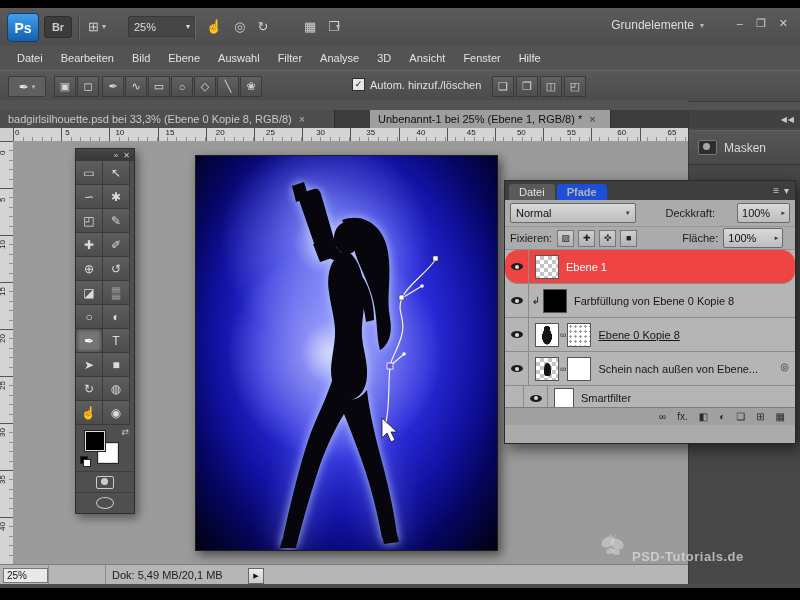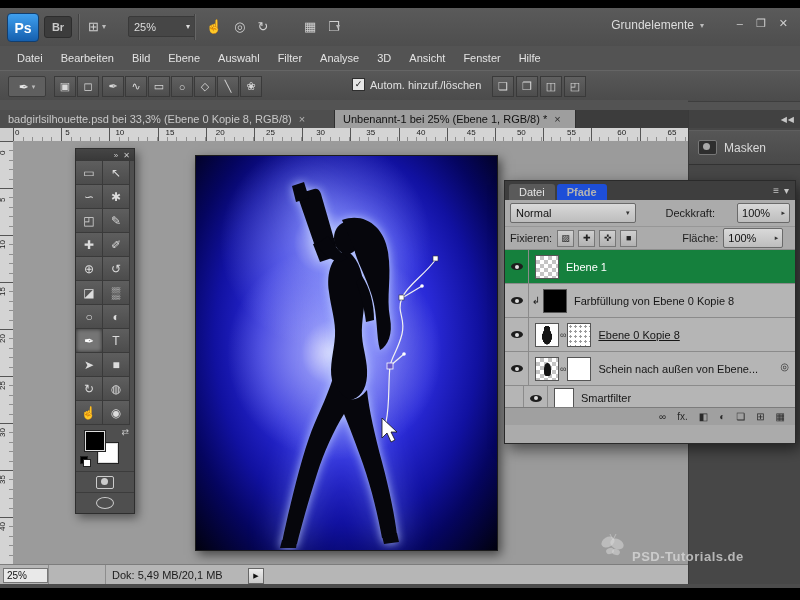--- a/index.html
+++ b/index.html
@@ -30,21 +30,21 @@
   .pen-chip{position:absolute;left:8px;top:5px;width:36px;height:19px;background:#5f5f5f;border:1px solid #3c3c3c;border-radius:2px;color:#e8e8e8;font-size:12px;display:flex;align-items:center;justify-content:center;gap:3px;}
   .pen-chip .dd{font-size:7px;color:#bbb;}
   .opt-group{position:absolute;top:5px;display:flex;gap:1px;}
   .opt-btn{width:20px;height:19px;background:linear-gradient(#606060,#4d4d4d);border:1px solid #3a3a3a;color:#d8d8d8;font-size:11px;display:flex;align-items:center;justify-content:center;}
   .chk-group{position:absolute;left:352px;top:7px;display:flex;align-items:center;gap:5px;}
   .checkbox{width:11px;height:11px;background:#e6e6e6;border:1px solid #2e2e2e;color:#111;font-size:9px;line-height:11px;text-align:center;}
   .chk-label{color:#e0e0e0;font-size:11px;}
   .combine-group{position:absolute;left:492px;top:5px;display:flex;gap:2px;}
 
   
-  .tabs-row{position:absolute;left:0;top:102px;width:688px;height:18px;background:#3c3c3c;display:flex;}
+  .tabs-row{position:absolute;left:0;top:102px;width:688px;height:18px;background:#3c3c3c;display:flex;gap:35px;}
   .doc-tab{height:18px;display:flex;align-items:center;gap:7px;padding:0 8px;font-size:11px;border-right:1px solid #2e2e2e;white-space:nowrap;overflow:hidden;}
   .doc-tab.inactive{background:#4e4e4e;color:#c8c8c8;width:318px;}
   .doc-tab.active{background:#9e9e9e;color:#111;width:224px;}
   .tab-close{font-size:11px;opacity:.8;}
 
   .ruler-corner{position:absolute;left:0;top:120px;width:13px;height:13px;background:#cfcfcf;border-right:1px solid #8a8a8a;border-bottom:1px solid #8a8a8a;}
   .ruler-h{position:absolute;left:13px;top:120px;width:675px;height:13px;background-color:#d4d4d4;
     background-image:repeating-linear-gradient(90deg,#555 0 1px,transparent 1px 48.2px),repeating-linear-gradient(90deg,#8f8f8f 0 1px,transparent 1px 9.6px);
     background-size:100% 13px,100% 4px;background-position:0 0,0 100%;background-repeat:no-repeat;border-bottom:1px solid #6e6e6e;overflow:hidden;}
   .ruler-h-numbers{display:flex;}
@@ -113,21 +113,21 @@
   .blend-select{width:132px;height:18px;background:linear-gradient(#d9d9d9,#bdbdbd);border:1px solid #6a6a6a;border-radius:2px;font-size:11px;color:#111;display:flex;align-items:center;justify-content:space-between;padding:0 5px;}
   .blend-select .dd{font-size:7px;color:#333;}
   .lp-label{font-size:11px;color:#1c1c1c;text-align:center;}
   .val-box{width:50px;height:18px;background:linear-gradient(#d9d9d9,#bdbdbd);border:1px solid #6a6a6a;border-radius:2px;font-size:11px;color:#111;display:flex;align-items:center;justify-content:space-between;padding:0 4px;}
   .val-box .dd{font-size:7px;color:#333;}
   .lp-lock-row{height:22px;display:flex;align-items:center;padding:0 5px;gap:5px;border-bottom:1px solid #8e8e8e;}
   .lock-icons{display:flex;gap:4px;}
   .lock-btn{width:15px;height:15px;background:linear-gradient(#cfcfcf,#b2b2b2);border:1px solid #777;font-size:9px;color:#222;display:flex;align-items:center;justify-content:center;}
   .lp-rows{height:157px;overflow:hidden;background:#b5b5b5;}
   .layer-row{height:30px;display:flex;align-items:center;border-bottom:1px solid #8b8b8b;background:#b5b5b5;position:relative;}
-  .layer-row.selected{background:#15803d;}
+  .layer-row.selected{background:#ef4444;border-radius:13px;}
   .layer-row.selected .layer-name{color:#fff;}
   .eye-cell{width:23px;height:100%;border-right:1px solid #8b8b8b;display:flex;align-items:center;justify-content:center;flex:0 0 23px;}
   .eye{display:inline-block;width:12px;height:7px;background:#1d1d1d;border-radius:50%;position:relative;}
   .eye::after{content:"";position:absolute;left:4px;top:1.5px;width:4px;height:4px;background:#dedede;border-radius:50%;}
   .thumb{width:24px;height:24px;border:1px solid #555;margin-left:6px;flex:0 0 24px;box-sizing:border-box;}
   .thumb.checker,.checker{background-color:#fff;background-image:linear-gradient(45deg,#c4c4c4 25%,transparent 25%,transparent 75%,#c4c4c4 75%),linear-gradient(45deg,#c4c4c4 25%,transparent 25%,transparent 75%,#c4c4c4 75%);background-size:8px 8px;background-position:0 0,4px 4px;}
   .thumb.black{background:#000;}
   .thumb.white{background:#fff;}
   .thumb.fig{background:radial-gradient(circle 3px at 50% 22%, #151515 95%, transparent),radial-gradient(ellipse 5px 8px at 50% 58%, #151515 95%, transparent),#fdfdfd;}
   .thumb.checkfig{position:relative;background-color:#fff;background-image:linear-gradient(45deg,#c4c4c4 25%,transparent 25%,transparent 75%,#c4c4c4 75%),linear-gradient(45deg,#c4c4c4 25%,transparent 25%,transparent 75%,#c4c4c4 75%);background-size:8px 8px;background-position:0 0,4px 4px;}

